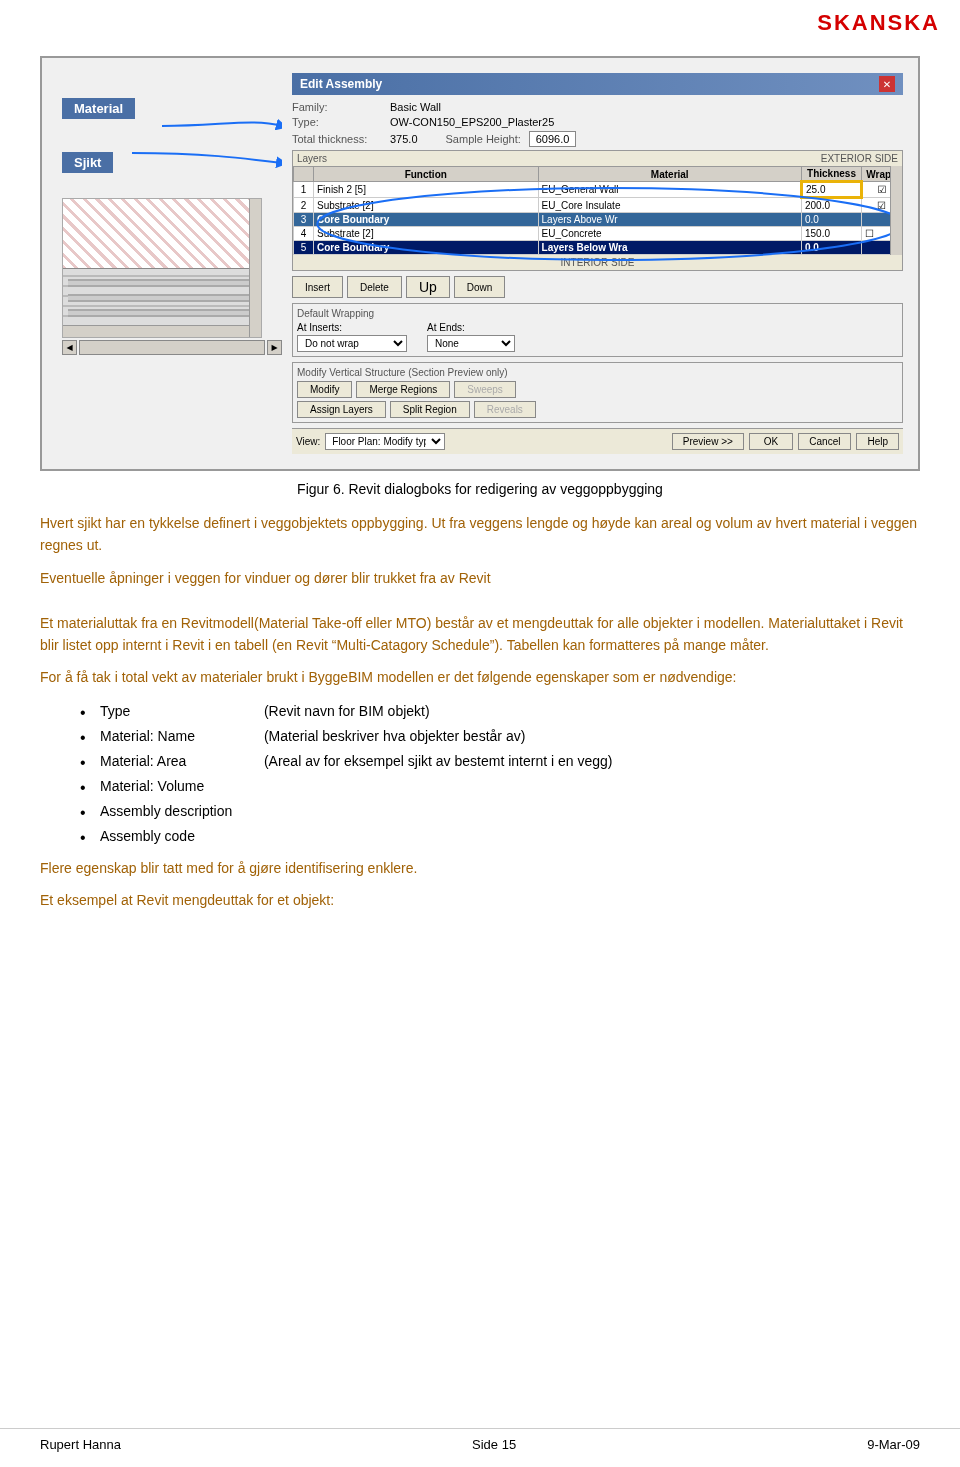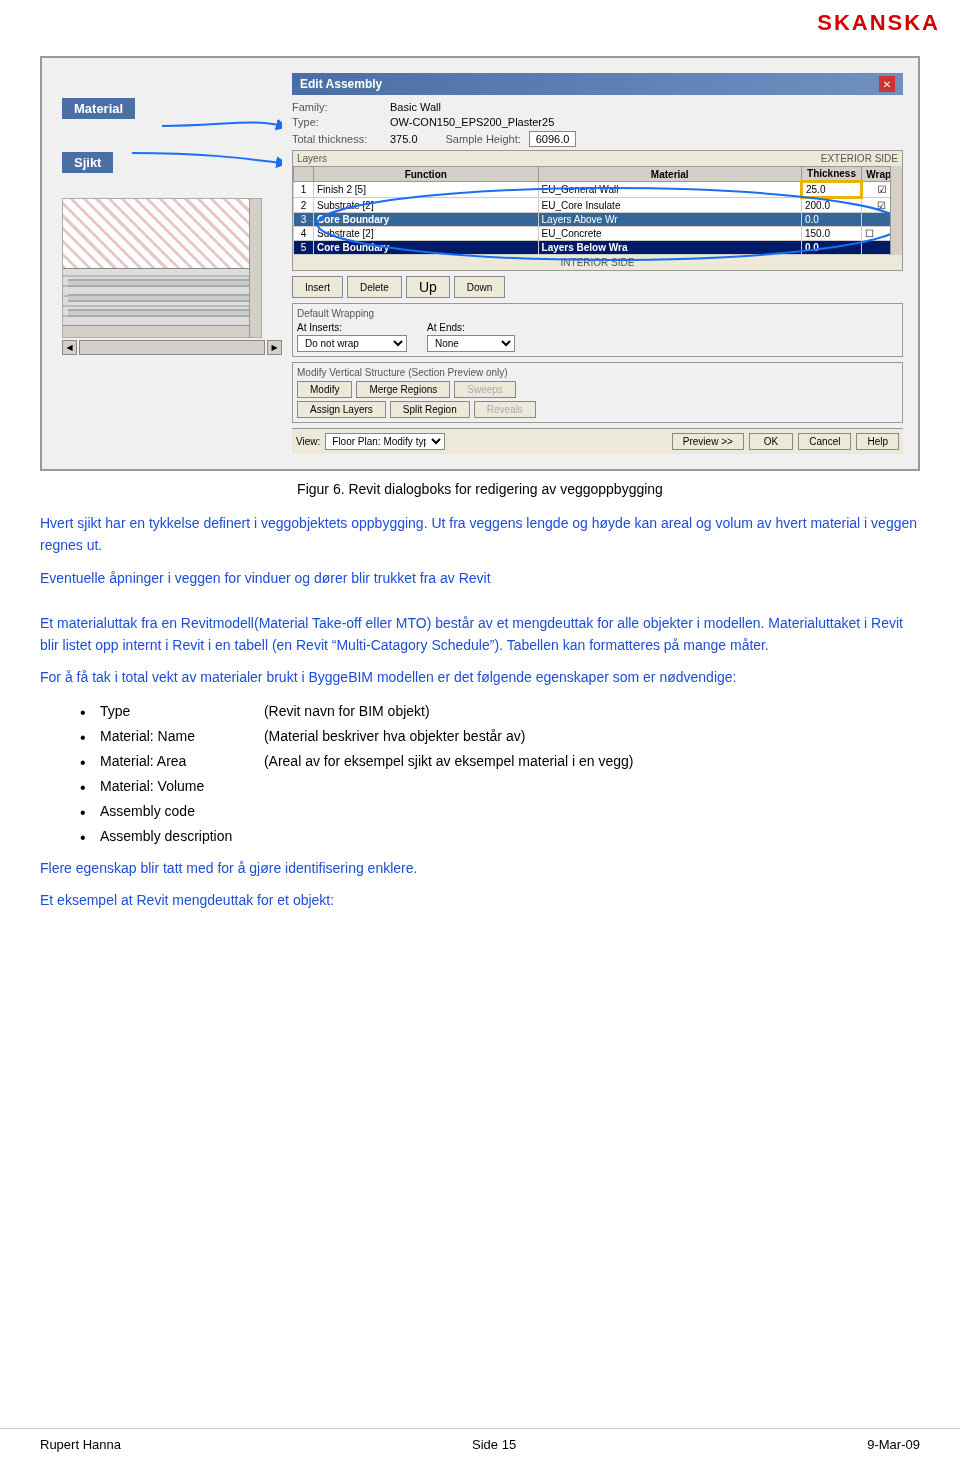--- a/index.html
+++ b/index.html
@@ -46,21 +46,21 @@
       font-size: 14px;
       margin: 10px 0 15px 0;
       color: #000;
     }
 
     
     .body-text {
       font-size: 14px;
       line-height: 1.6;
       margin-bottom: 12px;
-      color: #1d4ed8;
+      color: #a16207;
     }
 
     .body-text p {
       margin-bottom: 10px;
     }
 
     .bullet-list {
       list-style: none;
       margin-left: 40px;
       margin-bottom: 10px;
@@ -340,30 +340,30 @@
     <li>
       <span class="bullet-item-label">Type</span>
       <span>(Revit navn for BIM objekt)</span>
     </li>
     <li>
       <span class="bullet-item-label">Material: Name</span>
       <span>(Material beskriver hva objekter består av)</span>
     </li>
     <li>
       <span class="bullet-item-label">Material: Area</span>
-      <span>(Areal av for eksempel sjikt av eksempel material i en vegg)</span>
+      <span>(Areal av for eksempel sjikt av bestemt internt i en vegg)</span>
     </li>
     <li>
       <span>Material: Volume</span>
     </li>
     <li>
+      <span>Assembly description</span>
+    </li>
+    <li>
       <span>Assembly code</span>
-    </li>
-    <li>
-      <span>Assembly description</span>
     </li>
   </ul>
 
   <div class="body-text">
     <p>Flere egenskap blir tatt med for å gjøre identifisering enklere.</p>
     <p>Et eksempel at Revit mengdeuttak for et objekt:</p>
   </div>
 
 </div>
 

